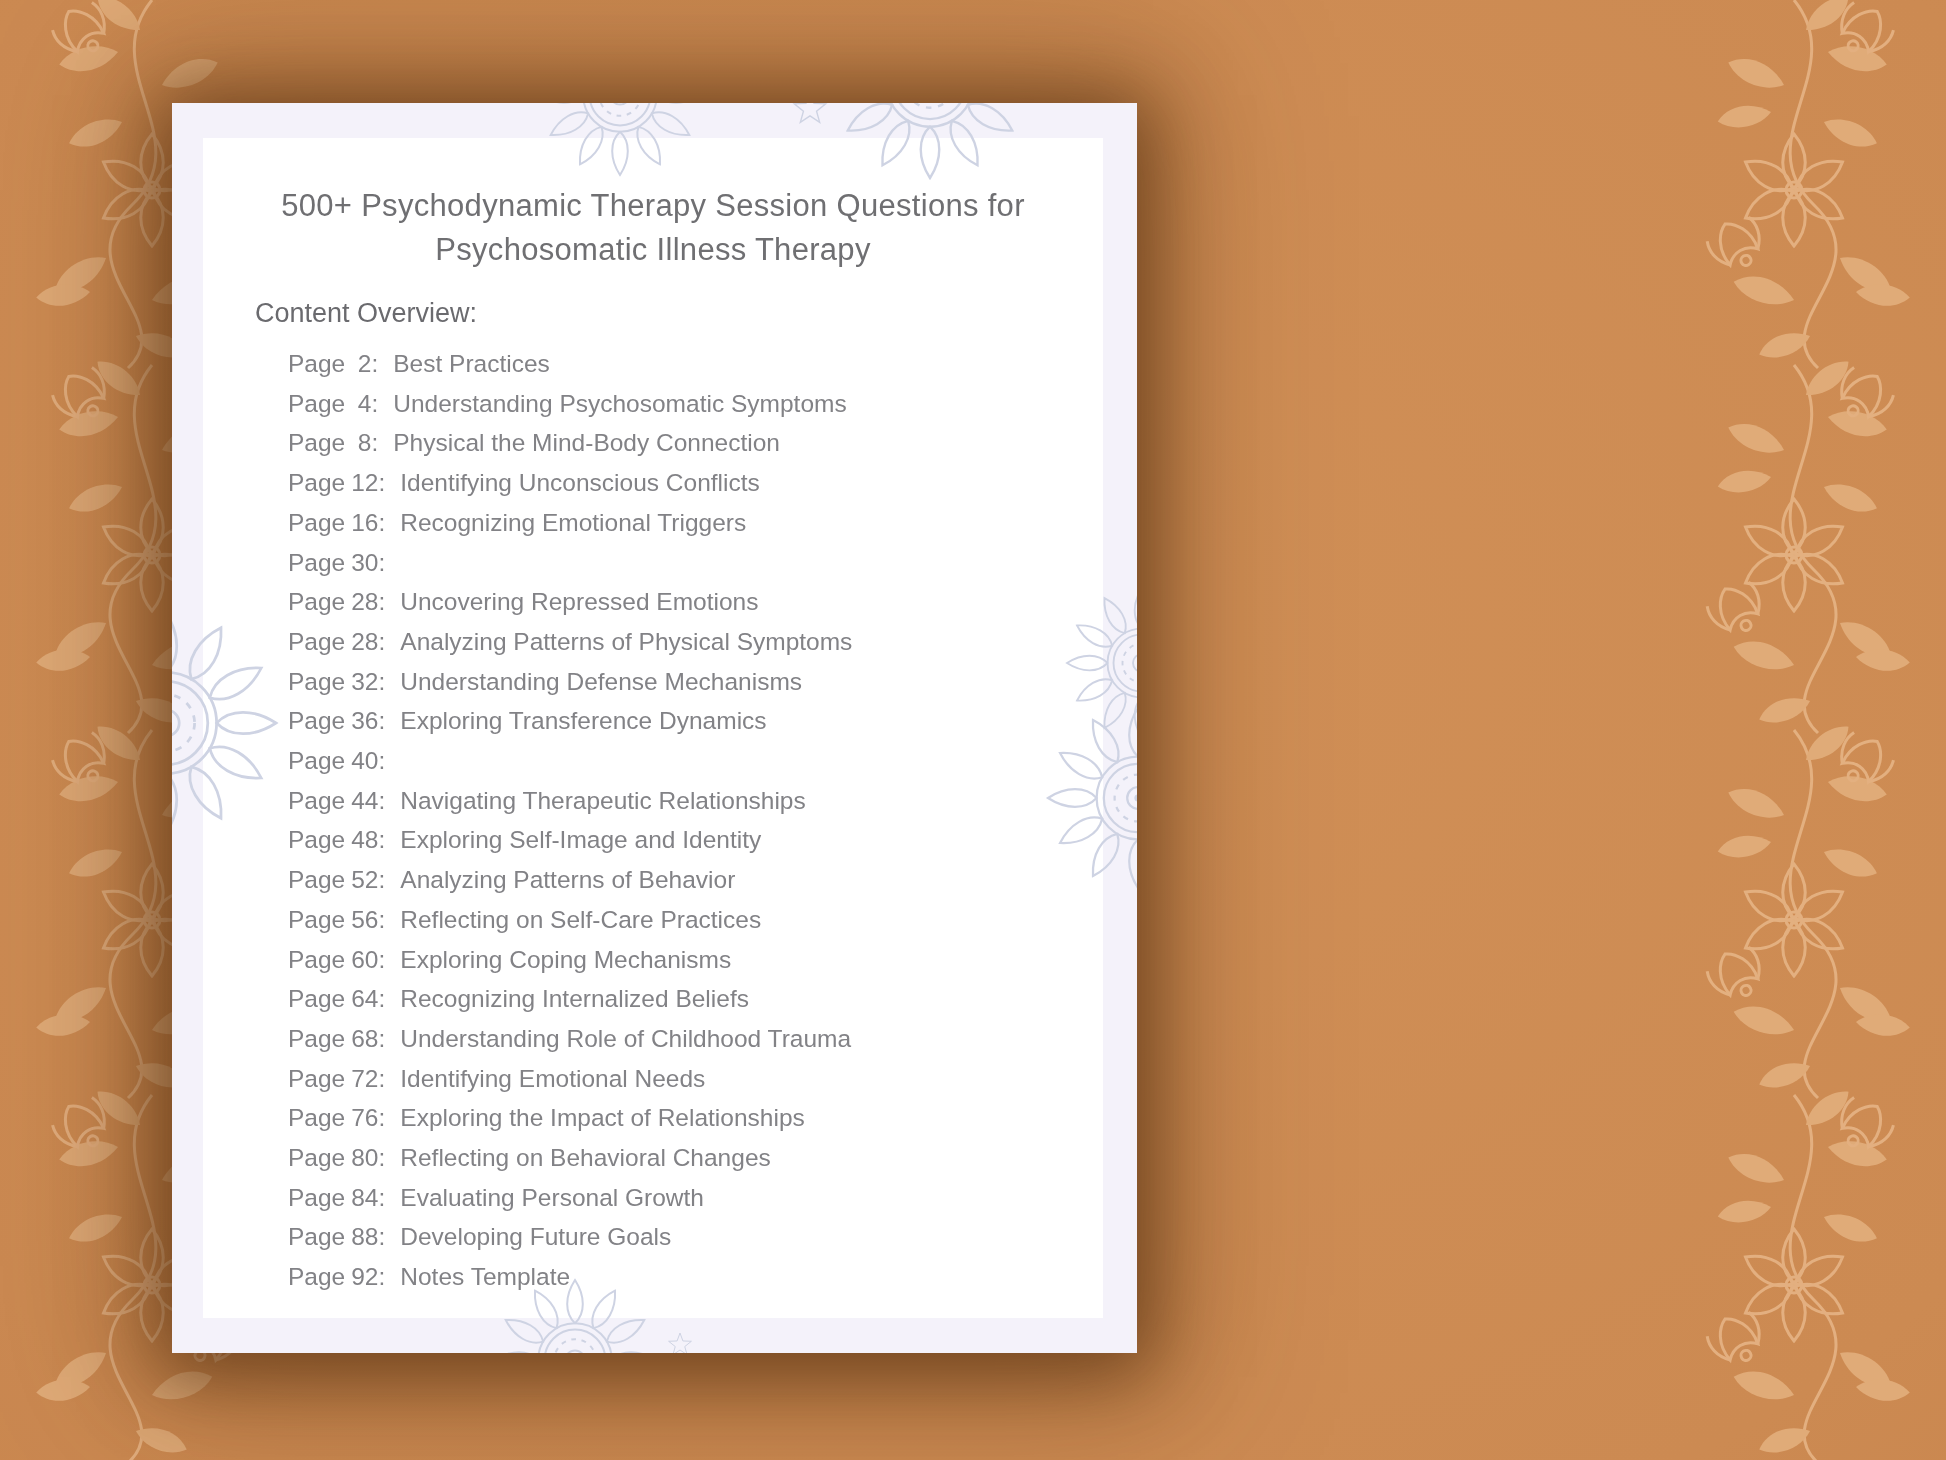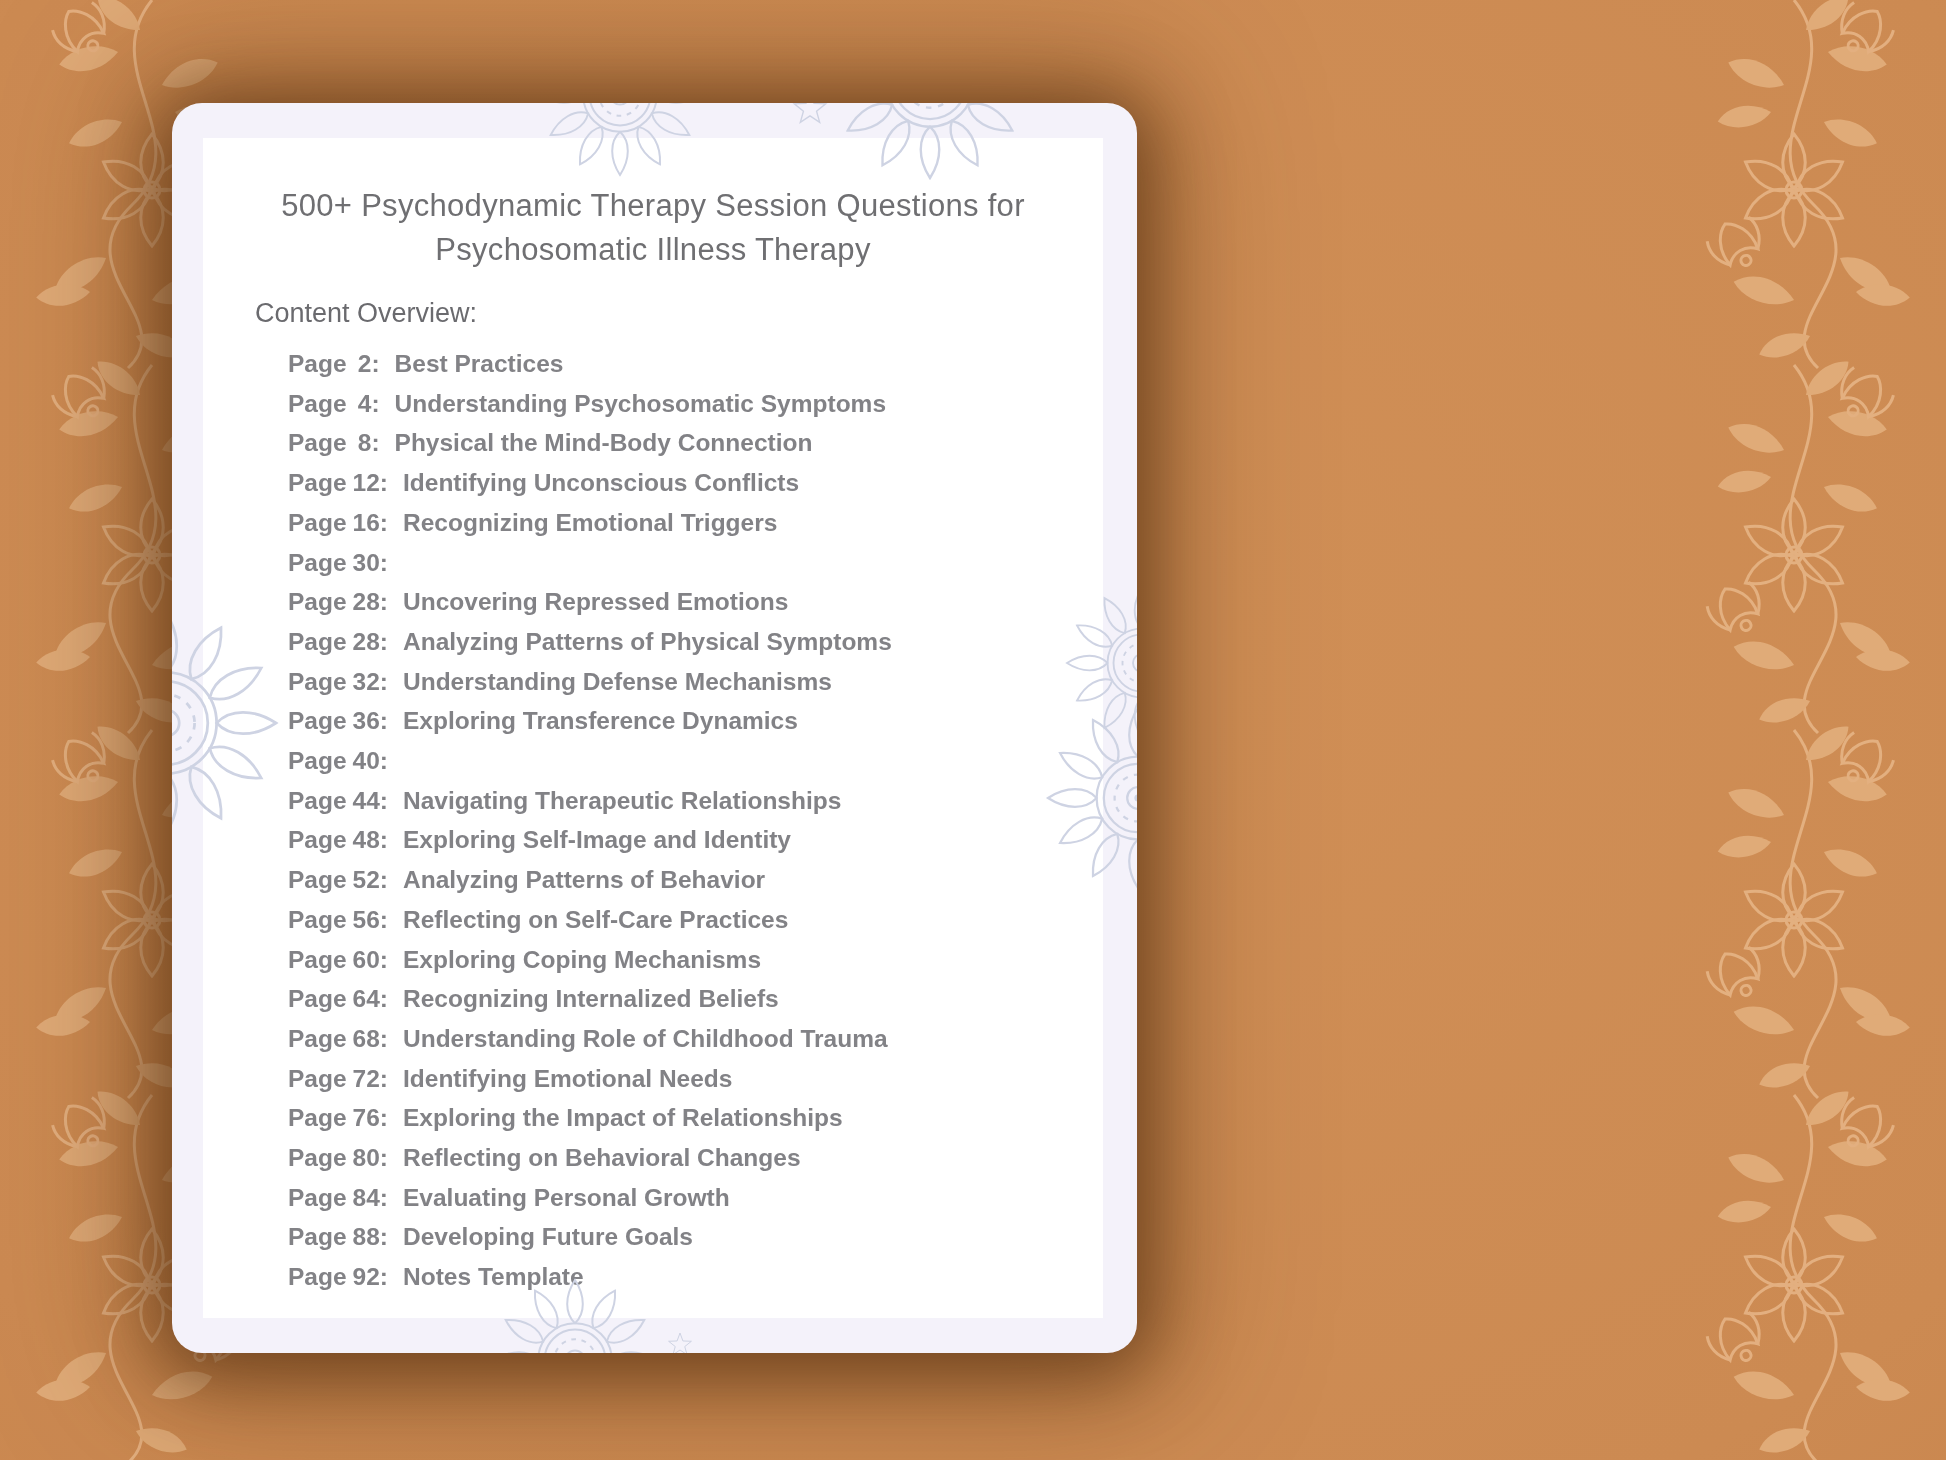--- a/index.html
+++ b/index.html
@@ -15,42 +15,41 @@
   .floral-layer{position:absolute;left:0;top:0;pointer-events:none;opacity:.9;}
   .floral-layer .stem{stroke:var(--floral-stroke,#E6B485);stroke-width:3;fill:none;}
   .floral-layer .leafshape{fill:var(--floral,#E3AF7D);stroke:none;}
   .floral-layer .linework{stroke:var(--floral-stroke,#E6B485);stroke-width:3;fill:none;}
 
   .page{
     position:absolute;left:172px;top:103px;width:965px;height:1250px;
     background:var(--page-border,#F4F2FA);
     box-shadow:0 8px 70px 16px rgba(66,33,6,.55), 0 0 150px 40px rgba(85,45,12,.35);
     overflow:hidden;
-    border-radius:30px;
   }
   .page-inner{
     position:absolute;left:31px;top:35px;width:900px;height:1180px;
     background:var(--page-white,#FFFFFF);
   }
   .mandala-layer{position:absolute;left:0;top:0;pointer-events:none;}
   .mandala-layer .mline{stroke:var(--mandala,#CED3E3);fill:none;stroke-width:2.5;}
   .mandala-layer .mdot{fill:var(--mandala,#CED3E3);stroke:none;}
 
   .doc-title{
     margin:46px 40px 0 40px;
     text-align:center;
     font-size:31px;line-height:44px;letter-spacing:.3px;
     color:var(--title-text,#6F6F72);
   }
   .overview{
     margin:24px 0 0 52px;
     font-size:27px;line-height:34px;
     color:var(--overview-text,#6A6A6E);
   }
-  .toc{margin:14px 0 8px 85px;font-weight:bold;}
+  .toc{margin:14px 0 8px 85px;}
   .toc-row{
     display:flex;align-items:baseline;
     font-size:24.5px;line-height:39.7px;
     color:var(--doc-text,#828286);
   }
   .toc-row .pg{white-space:pre;}
   .toc-row .num{display:inline-block;min-width:27px;margin-left:6px;text-align:right;}
   .toc-row .num::after{content:":";}
   .toc-row .ttl{margin-left:15px;}
 

